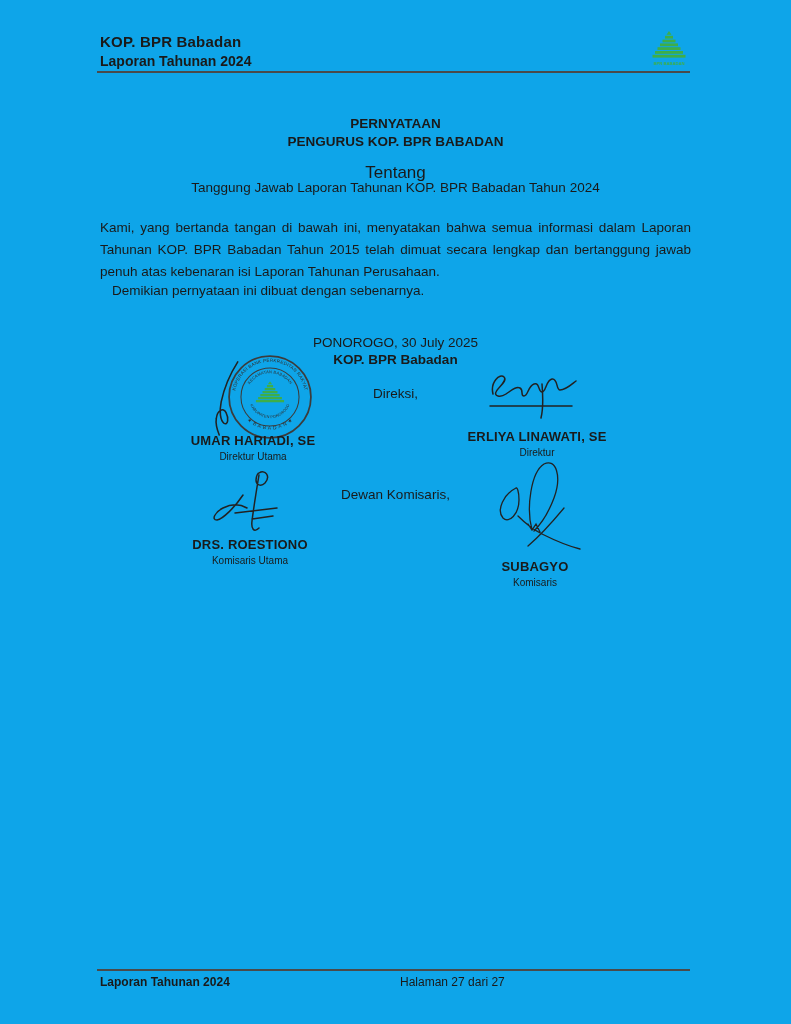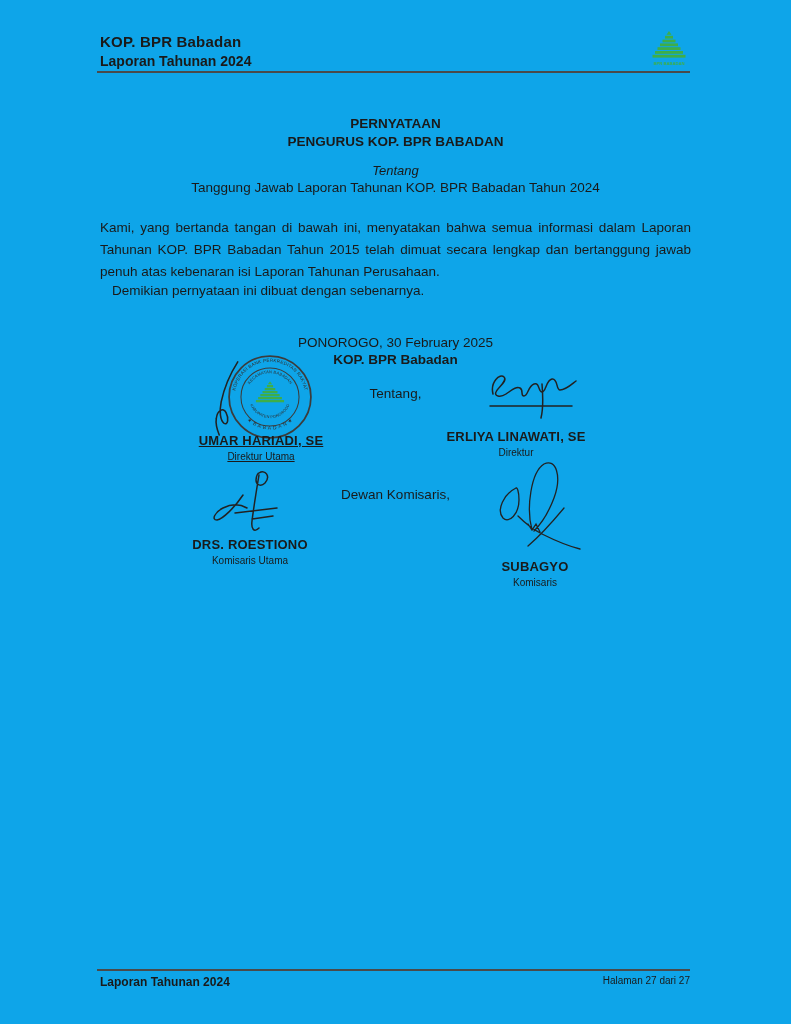--- a/index.html
+++ b/index.html
@@ -16,46 +16,46 @@
   .abs{position:absolute;}
   
   .hdr-company{left:100px;top:33px;font-size:15px;font-weight:bold;letter-spacing:.2px;}
   .hdr-report{left:100px;top:53px;font-size:14px;font-weight:bold;}
   .hdr-rule{left:97px;top:71px;width:593px;height:2px;background:#4a4a4a;}
   .hdr-logo{left:648px;top:29px;width:42px;height:44px;}
   
   .center-line{left:100px;width:591px;text-align:center;}
   .t1{top:116px;font-size:13.5px;font-weight:bold;}
   .t2{top:134px;font-size:13.5px;font-weight:bold;}
-  .t3{top:163px;font-size:13px;font-style:italic;}
+  .t3{top:163px;font-size:17px;}
   .t4{top:180px;font-size:13.5px;}
   
   .para{left:100px;top:217px;width:591px;font-size:13.5px;line-height:22px;text-align:justify;}
   .closing{left:112px;top:283px;width:591px;font-size:13.5px;}
   
   .place-date{top:335px;font-size:13.5px;}
   .sign-company{top:352px;font-size:13.5px;font-weight:bold;}
   .direksi-label{top:386px;font-size:13.5px;}
   .komisaris-label{top:487px;font-size:13.5px;}
   .stamp{left:226px;top:353px;width:88px;height:88px;}
   .sig-umar{left:203px;top:359px;width:50px;height:78px;}
   .sig-erliya{left:483px;top:366px;width:100px;height:55px;}
   .sig-roestiono{left:207px;top:467px;width:90px;height:75px;}
   .sig-subagyo{left:476px;top:456px;width:120px;height:95px;}
   .name-block{width:200px;text-align:center;}
   .nb-name{font-size:13px;font-weight:bold;letter-spacing:.2px;}
   .nb-title{font-size:10px;margin-top:3px;}
-  .nb-umar{left:161px;top:433px;text-decoration:underline;}
-  .nb-erliya{left:416px;top:429px;}
+  .nb-umar{left:153px;top:433px;}
+  .nb-erliya{left:437px;top:429px;}
   .nb-roestiono{left:150px;top:537px;}
   .nb-subagyo{left:435px;top:559px;}
   
   .ftr-rule{left:97px;top:969px;width:593px;height:2px;background:#4a4a4a;}
   .ftr-left{left:100px;top:975px;font-size:12px;font-weight:bold;}
-  .ftr-right{left:400px;top:975px;width:290px;text-align:right;font-size:10px;}
+  .ftr-right{left:400px;top:975px;width:290px;text-align:left;font-size:12px;}
   svg{display:block;}
 </style>
 </head>
 <body>
 
 <div class="page">
 
   <div class="abs hdr-company">KOP. BPR Babadan</div>
   <div class="abs hdr-report">Laporan Tahunan 2024</div>
   <div class="abs hdr-rule"></div>
@@ -75,23 +75,23 @@
   </div>
 
   <div class="abs center-line t1">PERNYATAAN</div>
   <div class="abs center-line t2">PENGURUS KOP. BPR BABADAN</div>
   <div class="abs center-line t3">Tentang</div>
   <div class="abs center-line t4">Tanggung Jawab Laporan Tahunan KOP. BPR Babadan Tahun 2024</div>
 
   <div class="abs para">Kami, yang bertanda tangan di bawah ini, menyatakan bahwa semua informasi dalam Laporan Tahunan KOP. BPR Babadan Tahun 2015 telah dimuat secara lengkap dan bertanggung jawab penuh atas kebenaran isi Laporan Tahunan Perusahaan.</div>
   <div class="abs closing">Demikian pernyataan ini dibuat dengan sebenarnya.</div>
 
-  <div class="abs center-line place-date">PONOROGO, 30 February 2025</div>
+  <div class="abs center-line place-date">PONOROGO, 30 July 2025</div>
   <div class="abs center-line sign-company">KOP. BPR Babadan</div>
-  <div class="abs center-line direksi-label">Tentang,</div>
+  <div class="abs center-line direksi-label">Direksi,</div>
 
   <div class="abs stamp">
     <svg viewBox="0 0 100 100" width="88" height="88">
       <defs>
         <path id="arcOT" d="M 10 50 A 40 40 0 1 1 90 50"></path>
         <path id="arcOB" d="M 13 50 A 37 37 0 0 0 87 50"></path>
         <path id="arcIT" d="M 23 50 A 27 27 0 1 1 77 50"></path>
         <path id="arcIB" d="M 26 50 A 24 24 0 0 0 74 50"></path>
       </defs>
       <circle cx="50" cy="50" r="46.5" fill="none" stroke="#3c3c3c" stroke-width="2"></circle>

